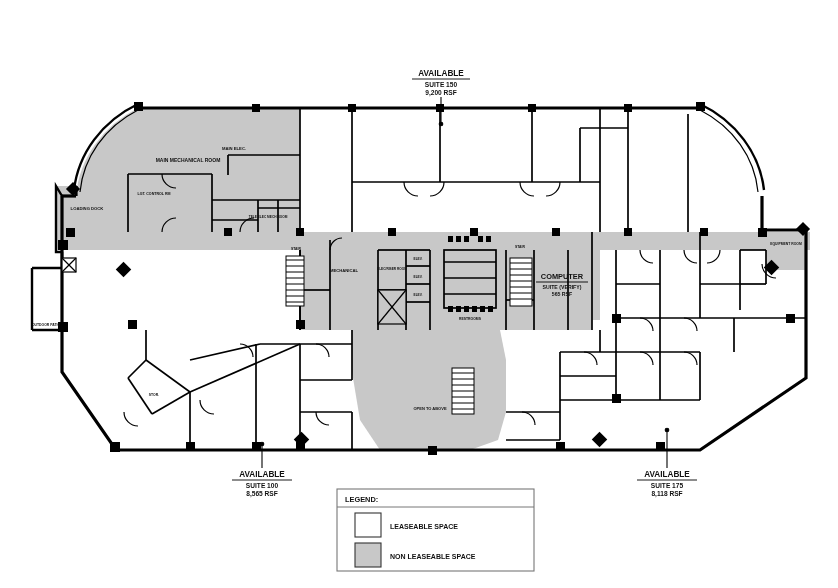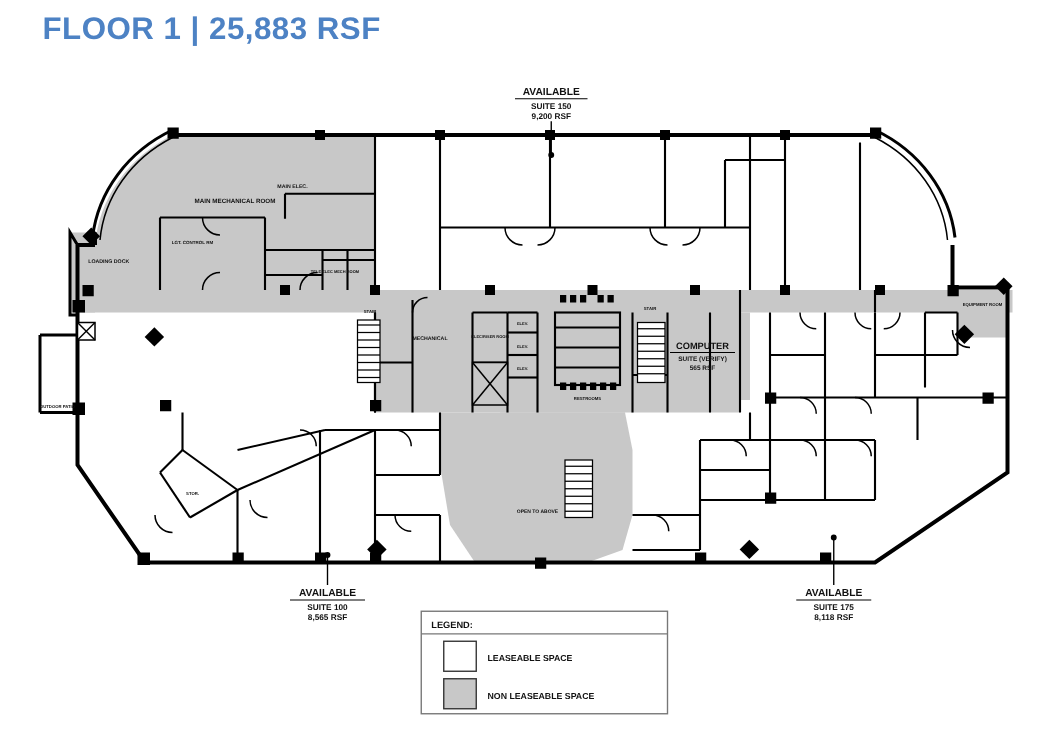--- a/index.html
+++ b/index.html
@@ -39,21 +39,20 @@
   .lbl {
     font-family: "Liberation Sans", sans-serif;
     fill: #111111;
   }
 </style>
 </head>
 <body>
 
 <div id="page">
 
-  <div id="floor-title">FLOOR 1 | 25,883 RSF</div>
 
   <svg id="plan-svg" width="838" height="588" viewBox="0 0 838 588">
 
     <defs>
       <clipPath id="bldgClip">
         <path d="M 76,148 A 150 150 0 0 1 138,101 L 700,101 A 150 150 0 0 1 762,148
                  L 762,270 L 806,270 L 806,380 L 745,450 L 300,458 L 300,458 L 80,440
                  L 62,270 L 76,148 Z"></path>
       </clipPath>
     </defs>

